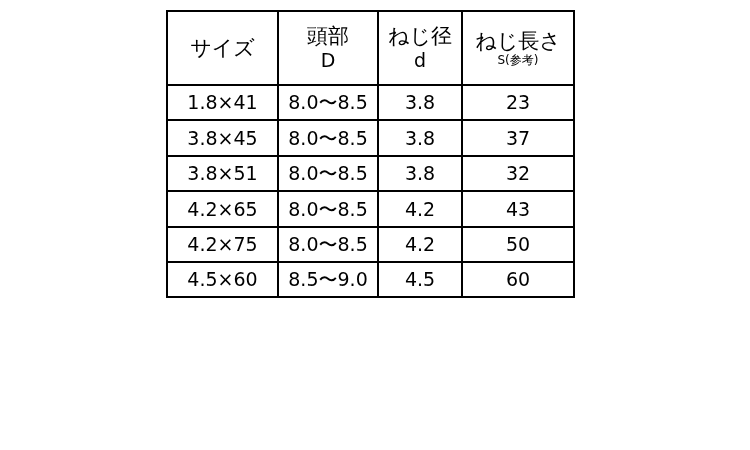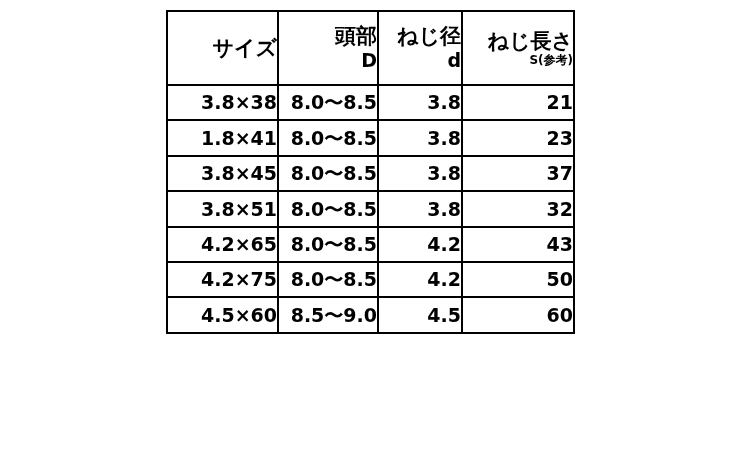--- a/index.html
+++ b/index.html
@@ -26,24 +26,24 @@
     table-layout: fixed;
     background: #ffffff;
   }
   #spec-table col.c0 { width: 111px; }
   #spec-table col.c1 { width: 100px; }
   #spec-table col.c2 { width: 84px; }
   #spec-table col.c3 { width: 112px; }
 
   #spec-table td, #spec-table th {
     border: 2px solid #000000;
-    text-align: right;
+    text-align: center;
     vertical-align: middle;
     color: #000000;
-    font-weight: bold;
+    font-weight: normal;
     padding: 0;
     line-height: 1.18;
   }
   #spec-table thead th {
     height: 72px;
     font-size: 21px;
   }
   #spec-table tbody td {
     height: 33.4px;
     font-size: 19px;
@@ -78,26 +78,20 @@
           <span class="hdr-line-2 hdr-sub">d</span>
         </th>
         <th>
           <span class="hdr-line-1">ねじ長さ</span>
           <span class="hdr-line-2 hdr-sub-small">S(参考)</span>
         </th>
       </tr>
     </thead>
     <tbody id="table-body">
         <tr>
-          <td>3.8×38</td>
-          <td>8.0〜8.5</td>
-          <td>3.8</td>
-          <td>21</td>
-        </tr>
-        <tr>
           <td>1.8×41</td>
           <td>8.0〜8.5</td>
           <td>3.8</td>
           <td>23</td>
         </tr>
         <tr>
           <td>3.8×45</td>
           <td>8.0〜8.5</td>
           <td>3.8</td>
           <td>37</td>

